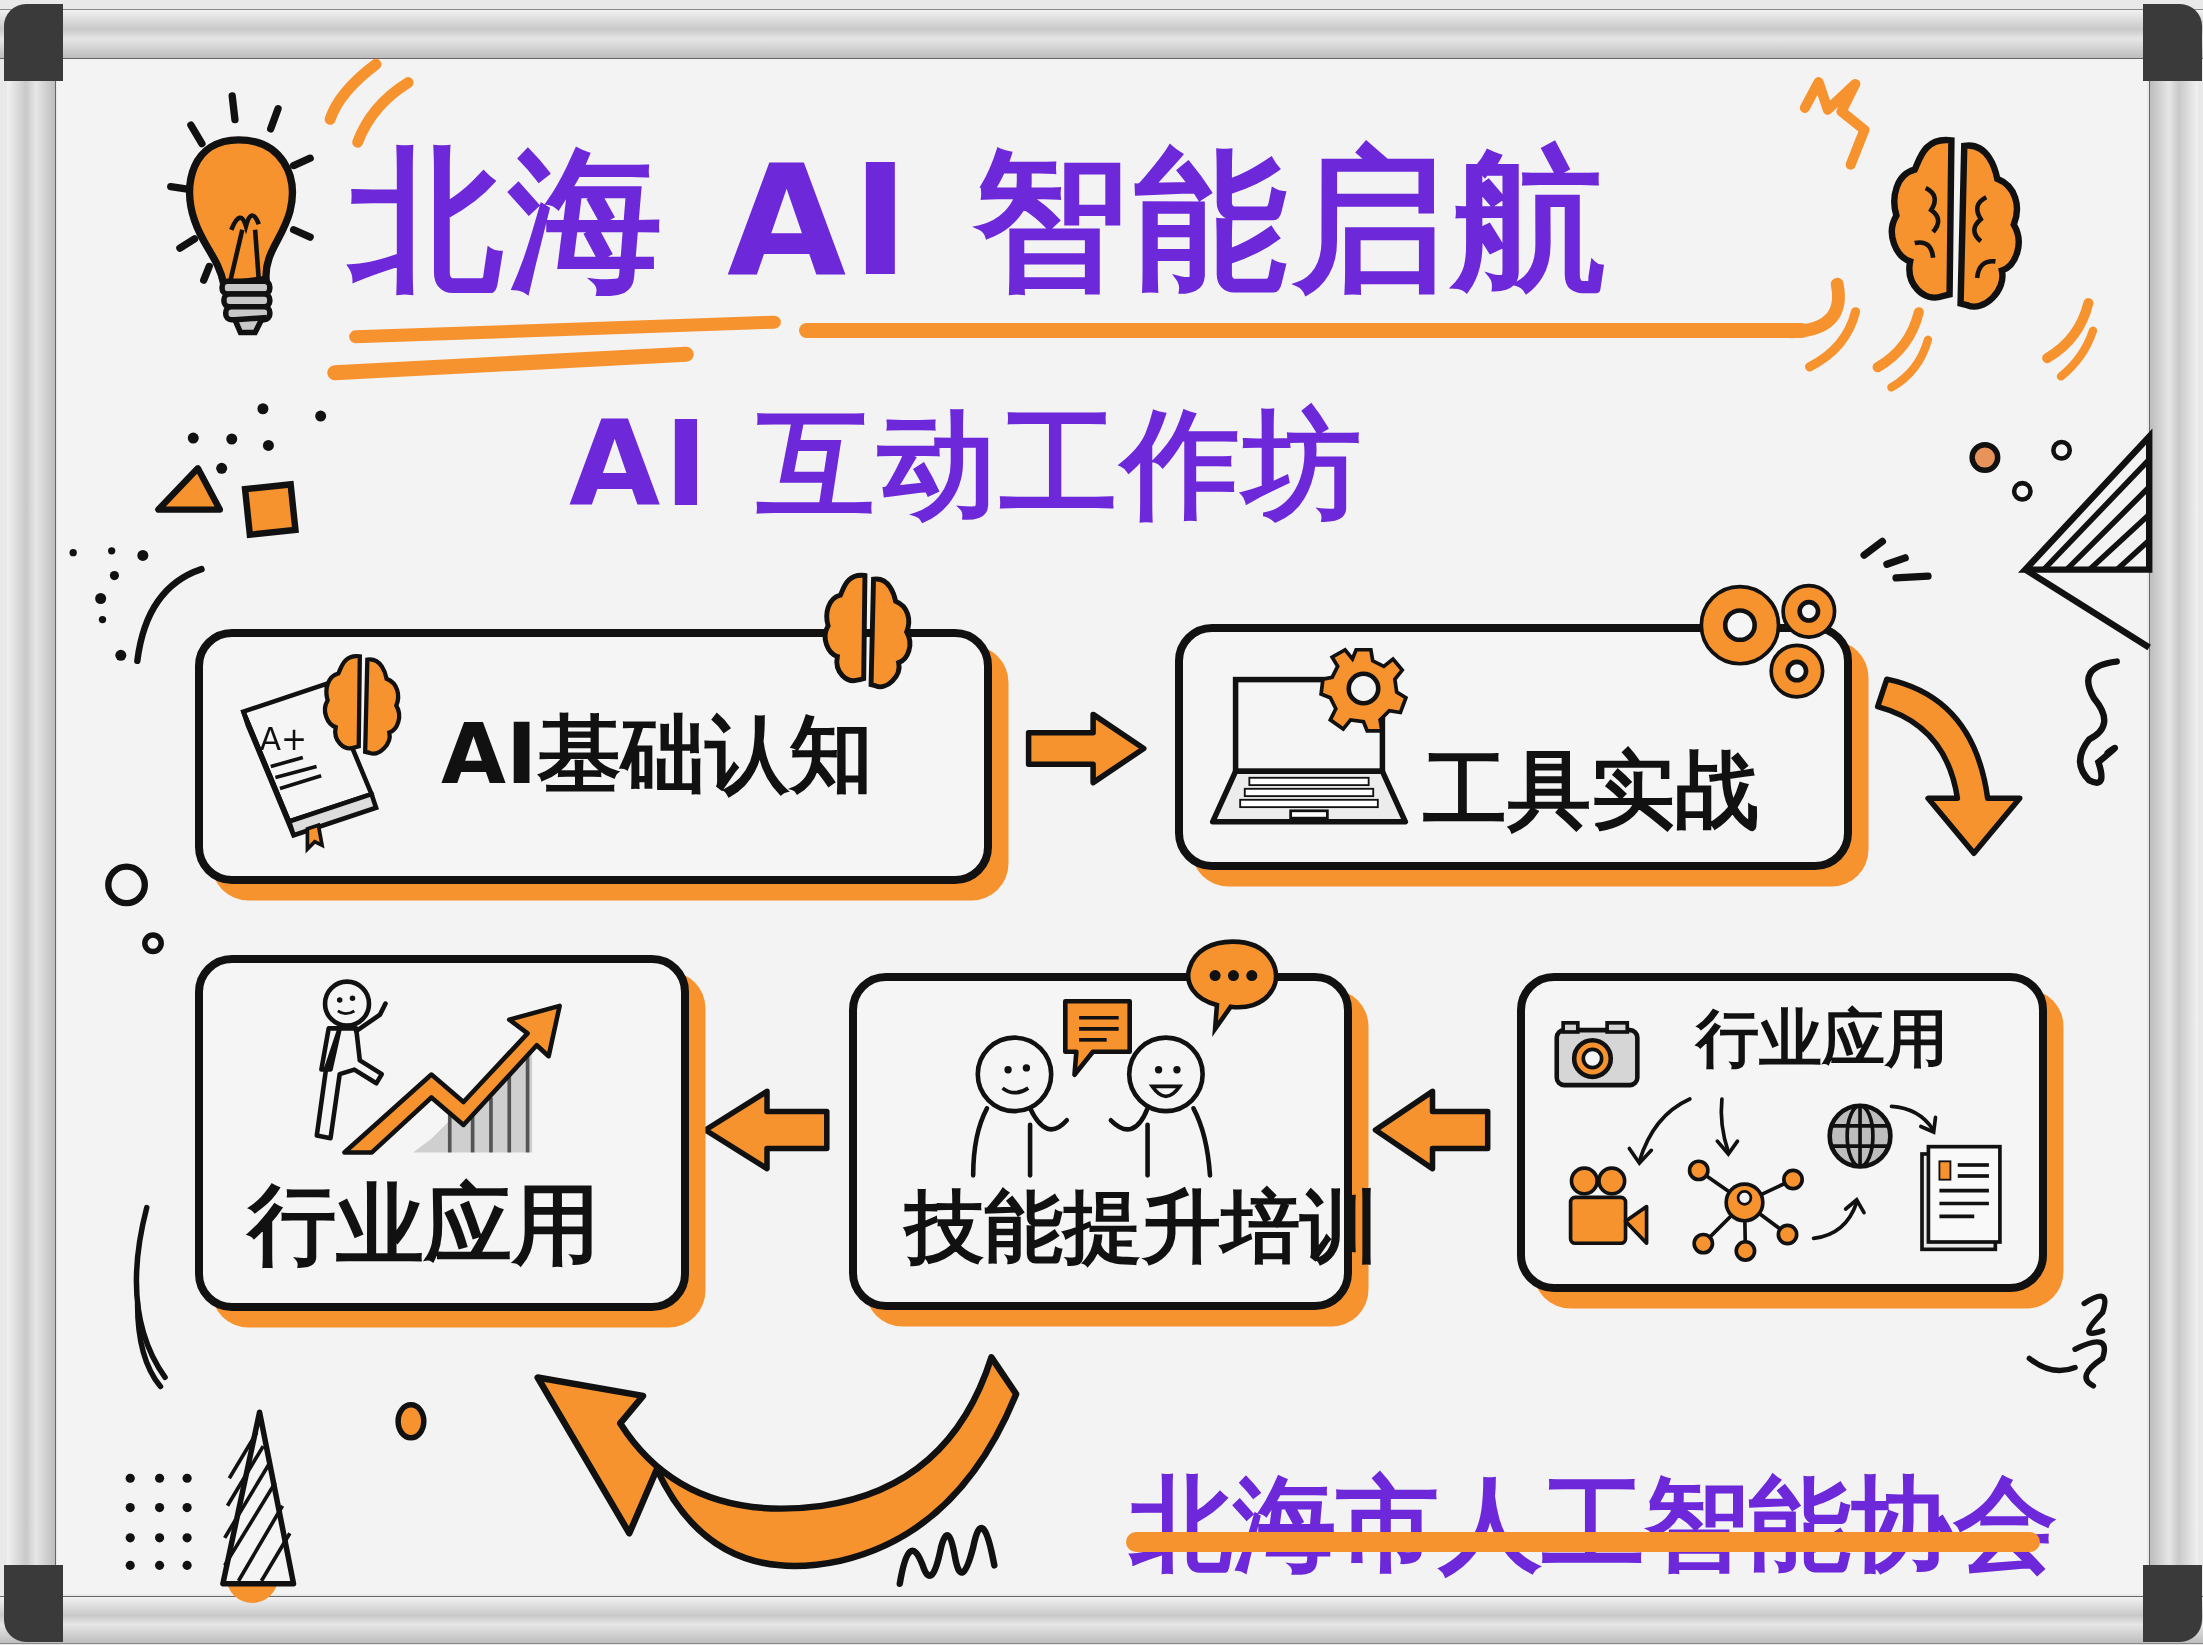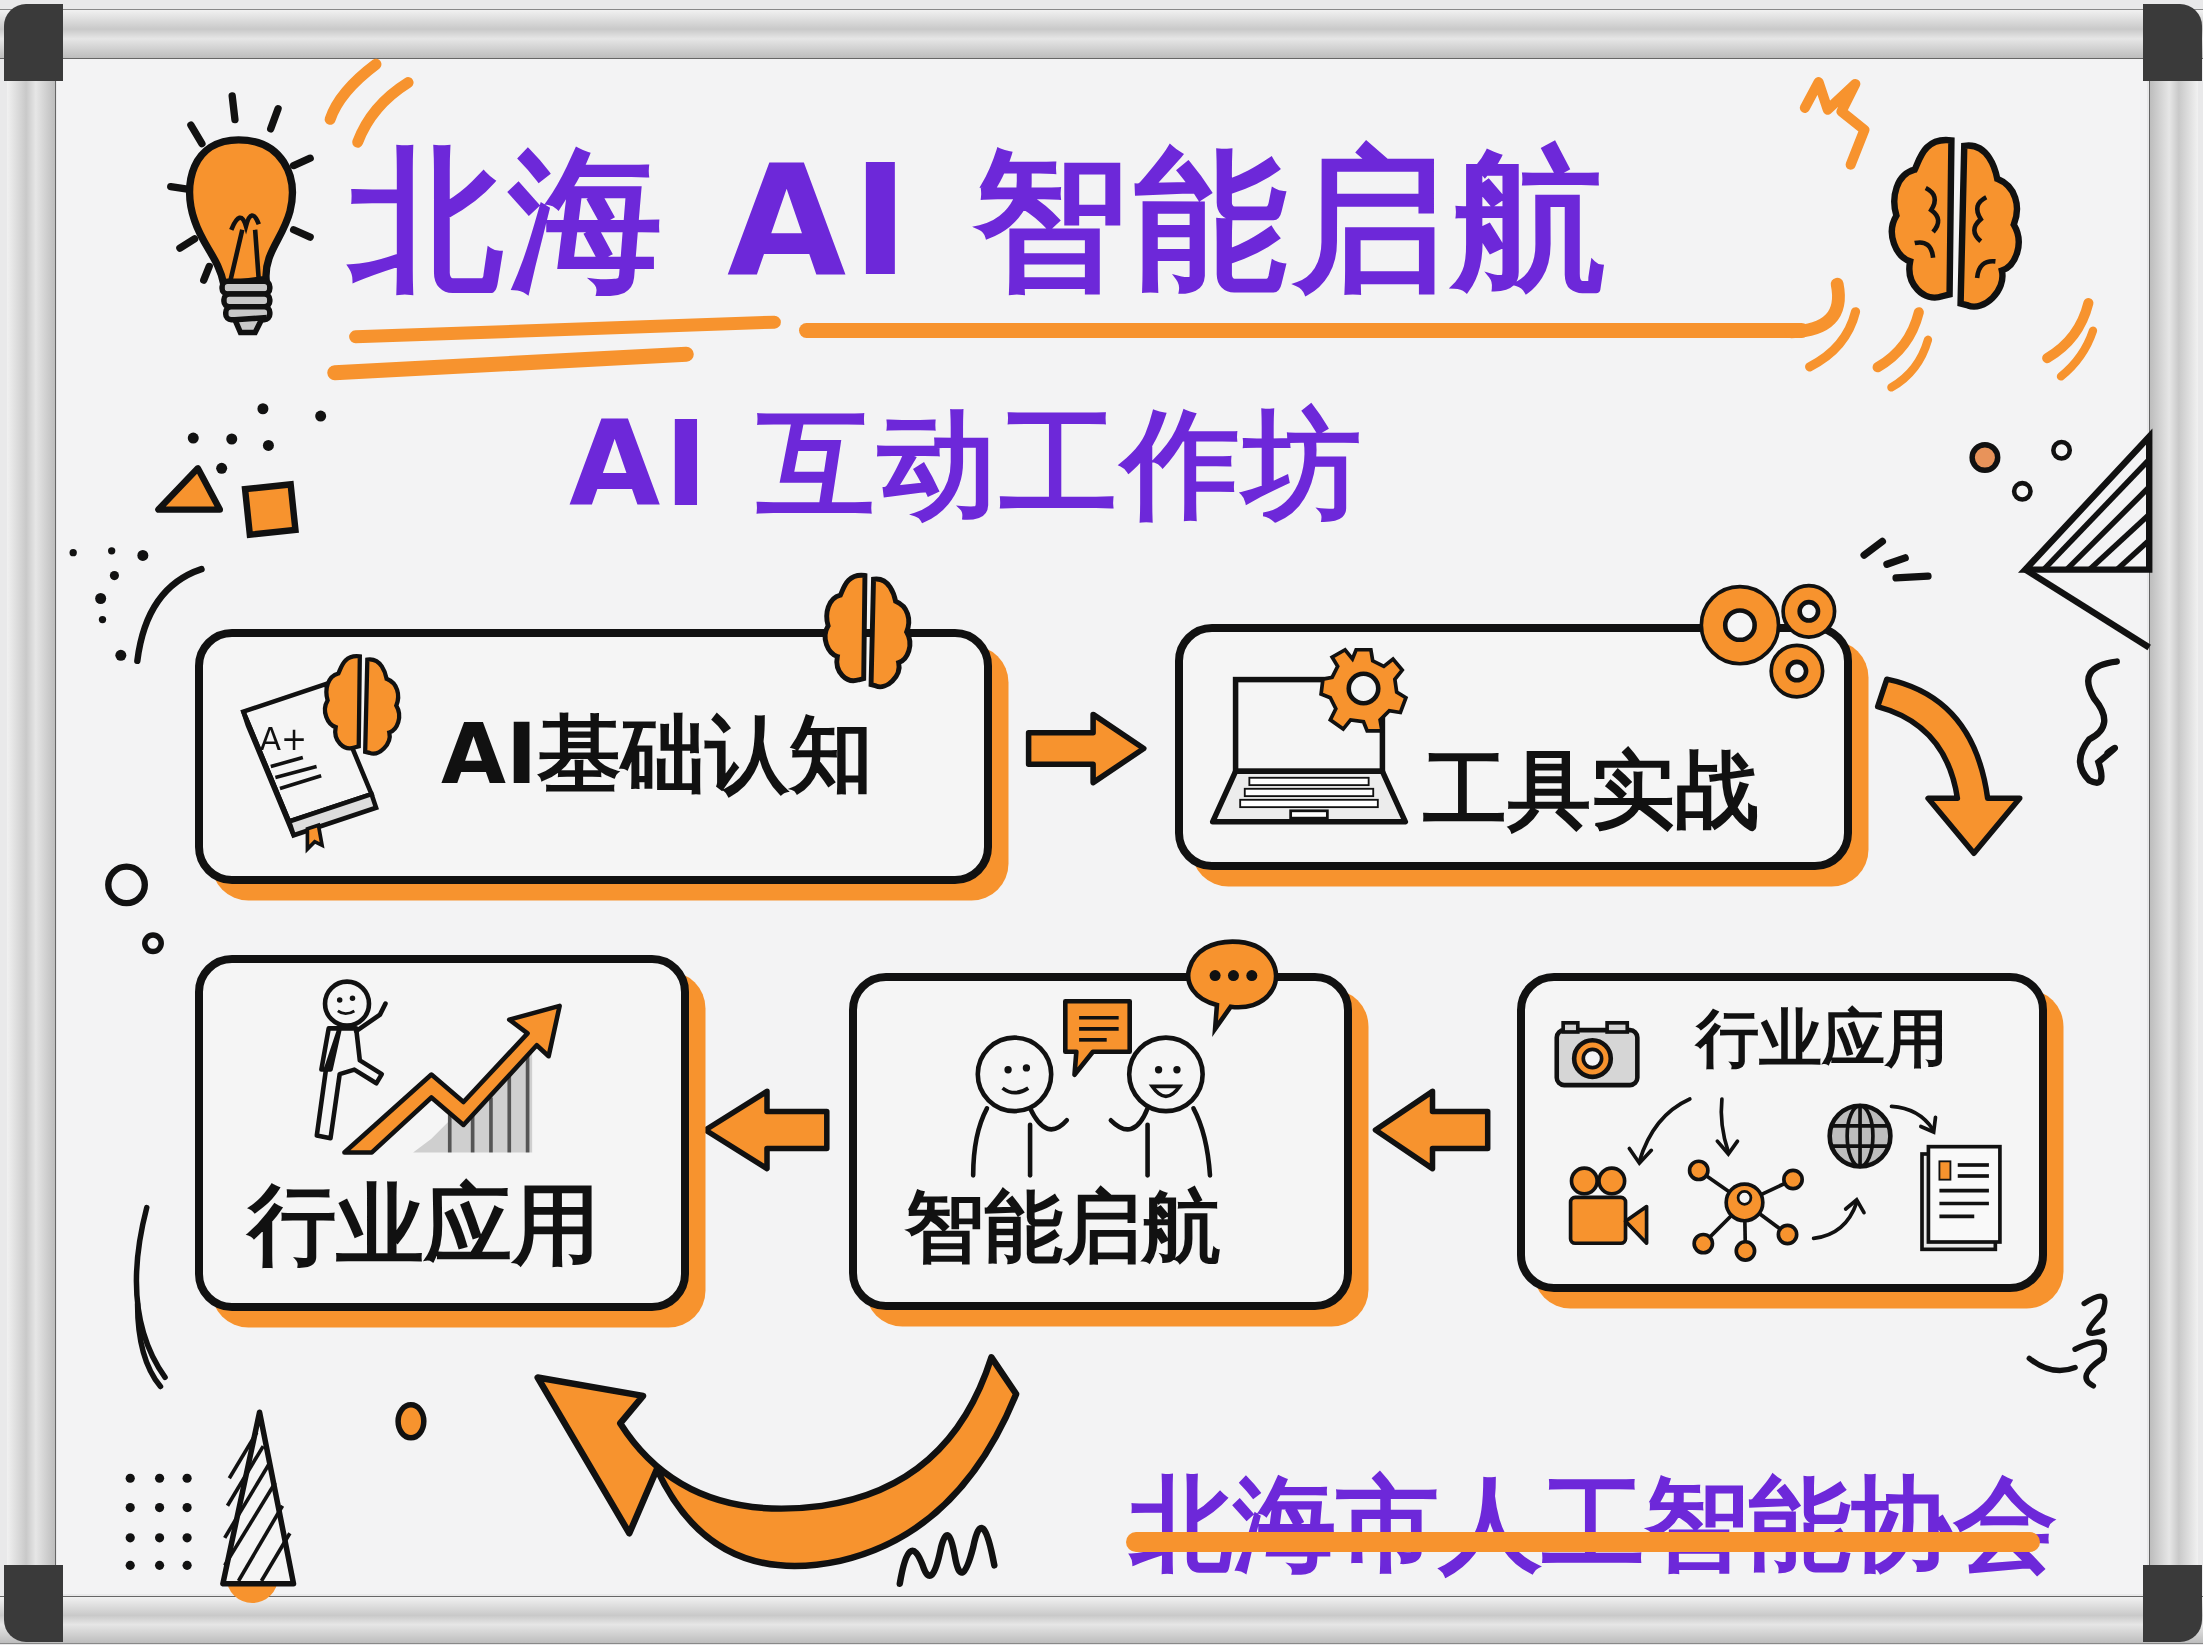--- a/index.html
+++ b/index.html
@@ -321,21 +321,21 @@
     </g>
 </svg>
 <svg style="left:1180px;top:937px" width="106" height="101" viewBox="0 0 115 110">
   <path d="M 57 5 C 100 5 112 40 100 58 C 90 75 70 78 55 76 L 38 100 L 40 74 C 15 68 5 50 10 34 C 16 14 35 5 57 5 Z" fill="#f7932e" stroke="#111" stroke-width="5"></path>
   <g fill="#111">
       <circle cx="38" cy="42" r="6"></circle>
       <circle cx="58" cy="42" r="6"></circle>
       <circle cx="78" cy="42" r="6"></circle>
     </g>
 </svg>
-<div class="card-label" style="left:905px;top:1175px;font-size:79px;">智能启航</div>
+<div class="card-label" style="left:905px;top:1175px;font-size:79px;">技能提升培训</div>
 
 <svg style="left:698px;top:1084px" width="138" height="92" viewBox="0 0 150 100">
   <path d="M 140 30 L 75 30 L 75 8 L 8 50 L 75 92 L 75 70 L 140 70 Z" fill="#f7932e" stroke="#111" stroke-width="6" stroke-linejoin="round"></path>
 </svg>
 
 <div class="card" style="left:195px;top:955px;width:478px;height:340px;"></div>
 <svg style="left:303px;top:983px" width="266" height="174" viewBox="0 0 290 190">
   <path d="M 120 185 L 140 170 L 250 60 L 250 185 Z" fill="#cfcfcf"></path>
   <g stroke="#555" stroke-width="4">
       <line x1="160" y1="130" x2="160" y2="185"></line>

